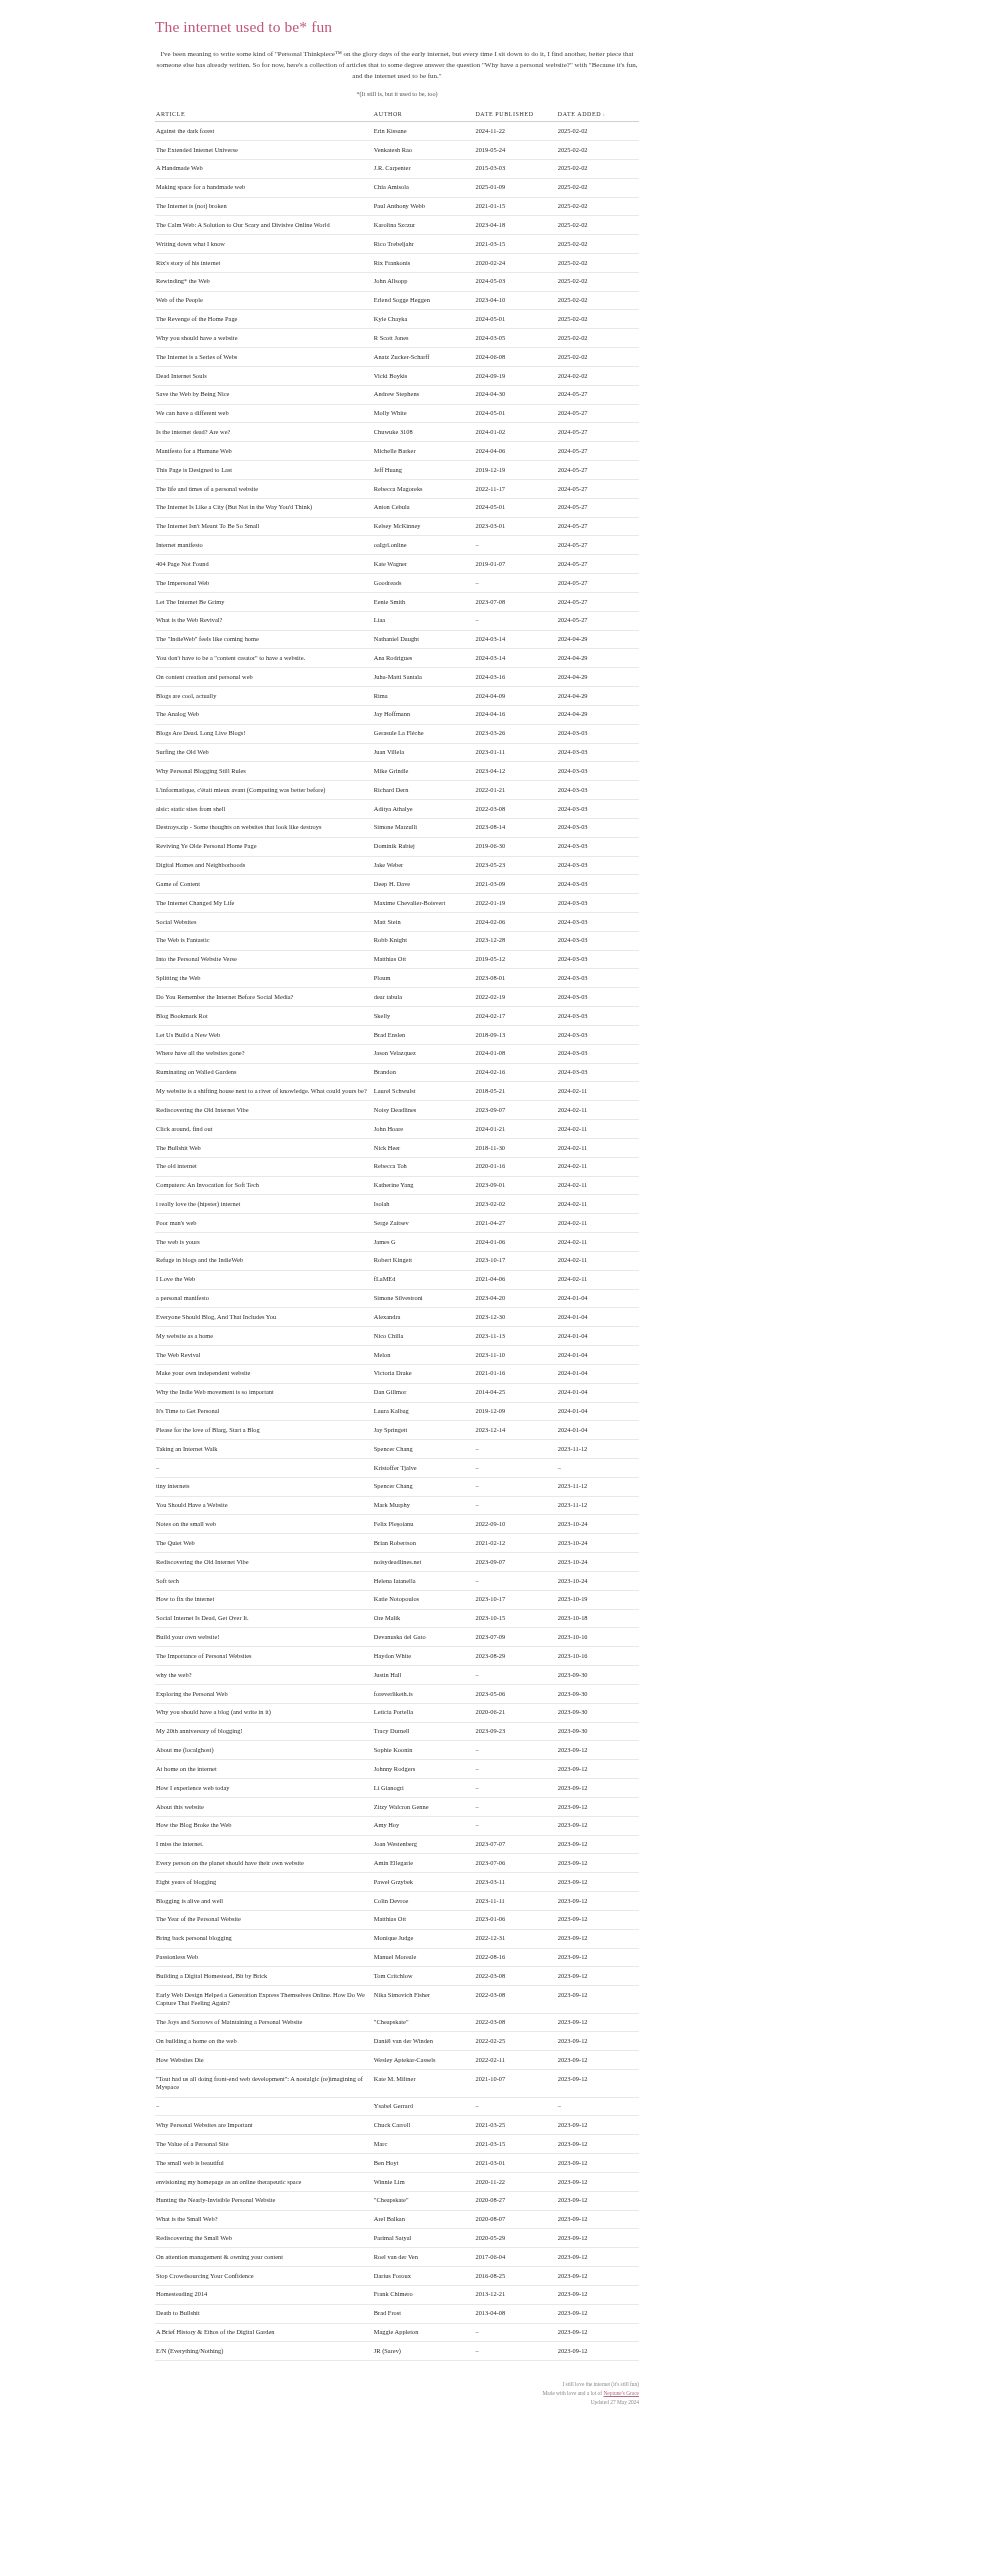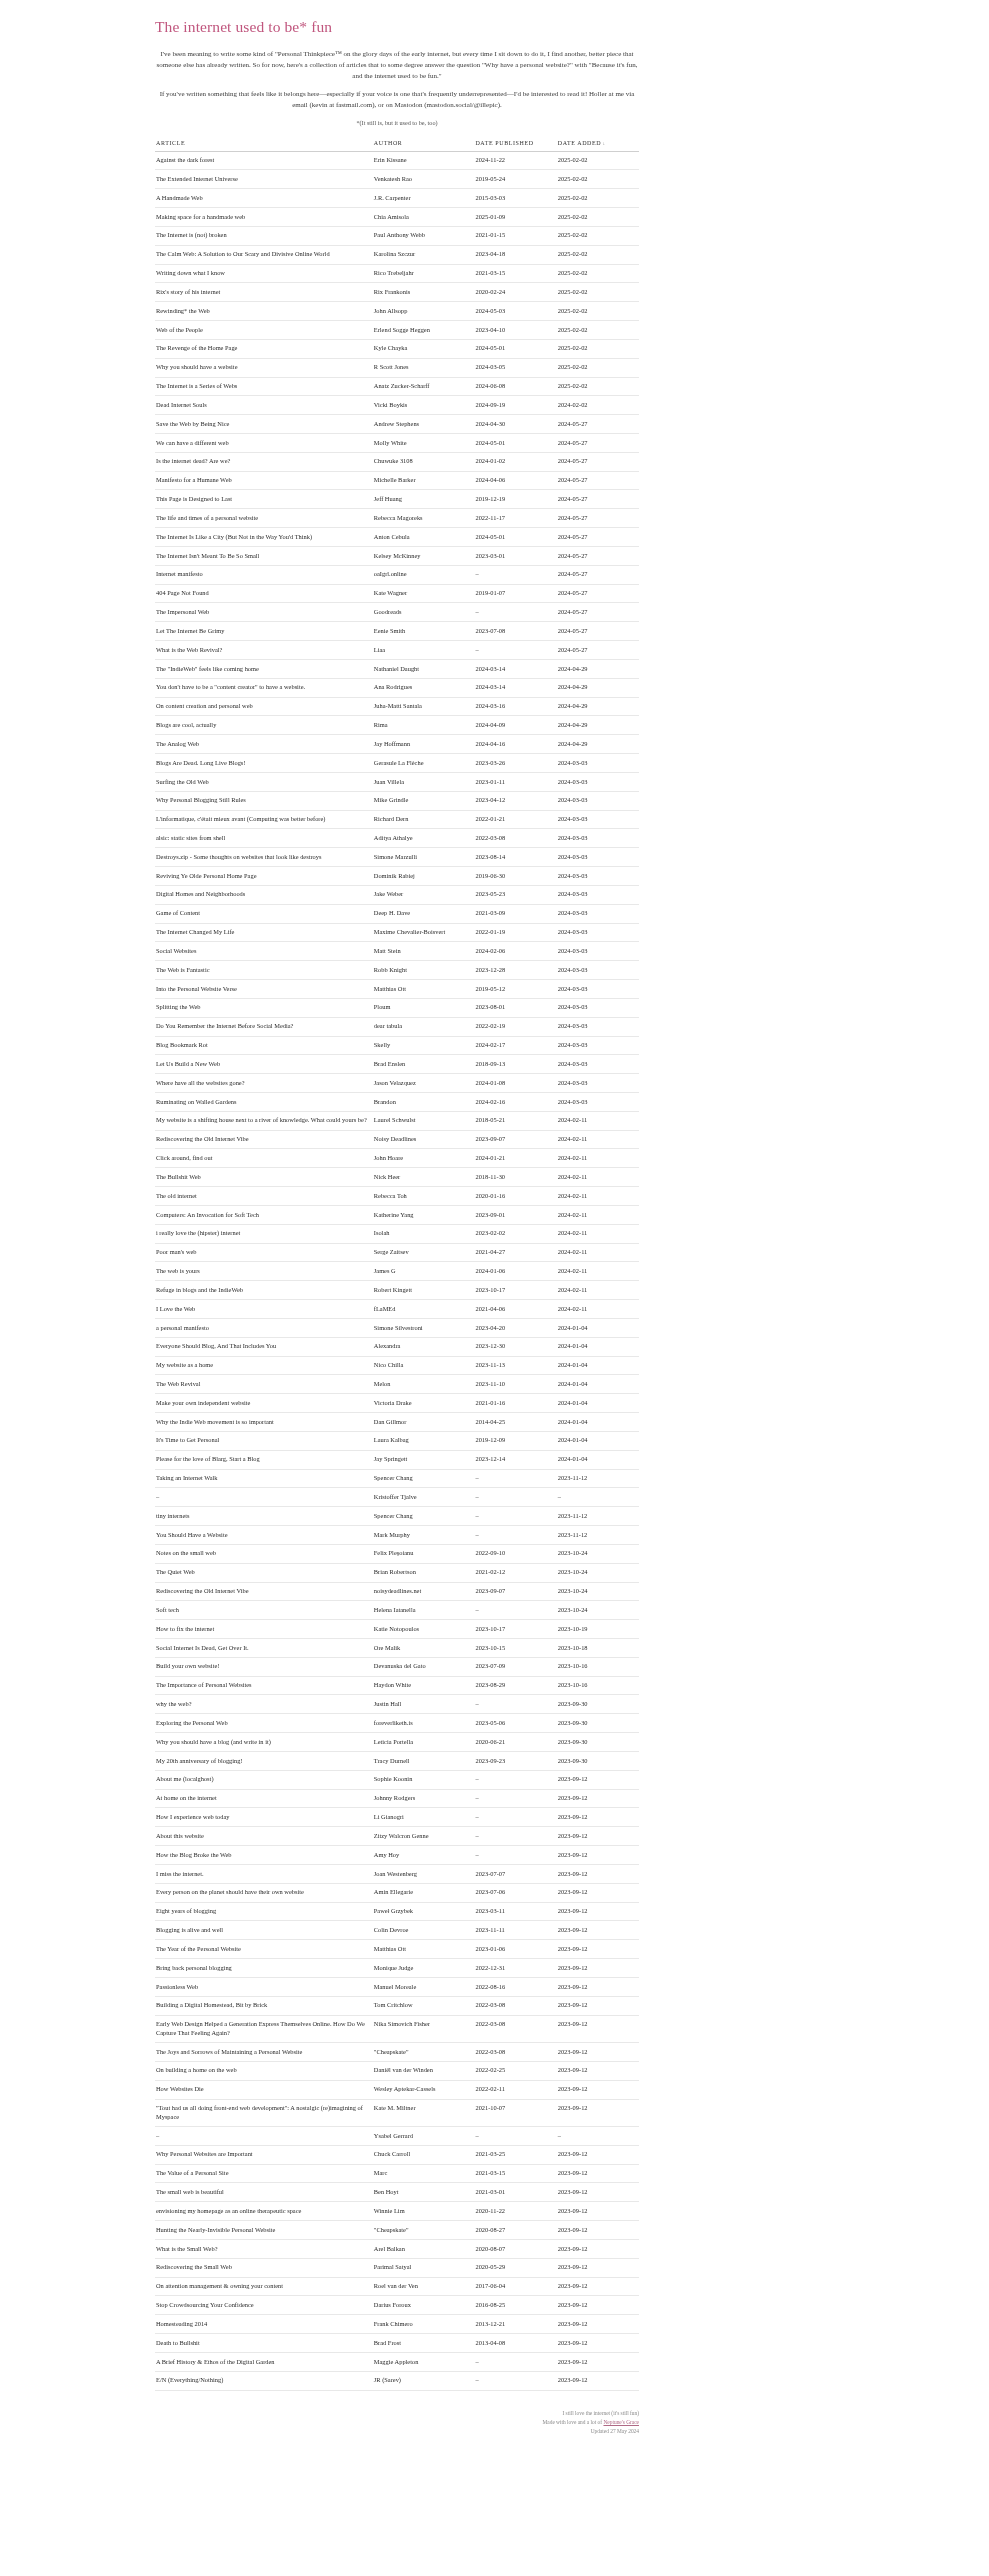--- a/index.html
+++ b/index.html
@@ -87,21 +87,20 @@
 </style>
 </head>
 <body>
 
 <div class="page">
 
   <h1 class="title">The internet used to be* fun</h1>
 
   <div class="intro">
     <p>I've been meaning to write some kind of "Personal Thinkpiece™ on the glory days of the early internet, but every time I sit down to do it, I find another, better piece that someone else has already written. So for now, here's a collection of articles that to some degree answer the question "Why have a personal website?" with "Because it's fun, and the internet used to be fun."</p>
-    <p>If you've written something that feels like it belongs here—especially if your voice is one that's frequently underrepresented—I'd be interested to read it! Holler at me via email (kevin at fastmail.com), or on Mastodon (mastodon.social/@illepic).</p>
     <p class="fine">*(It still is, but it used to be, too)</p>
   </div>
 
   <table class="articles">
     <thead>
       <tr>
         <th class="col-article"><span>ARTICLE</span></th>
         <th class="col-author"><span>AUTHOR</span></th>
         <th class="col-pub"><span>DATE PUBLISHED</span></th>
         <th class="col-added sorted"><span>DATE ADDED</span><span class="caret">↓</span></th>

